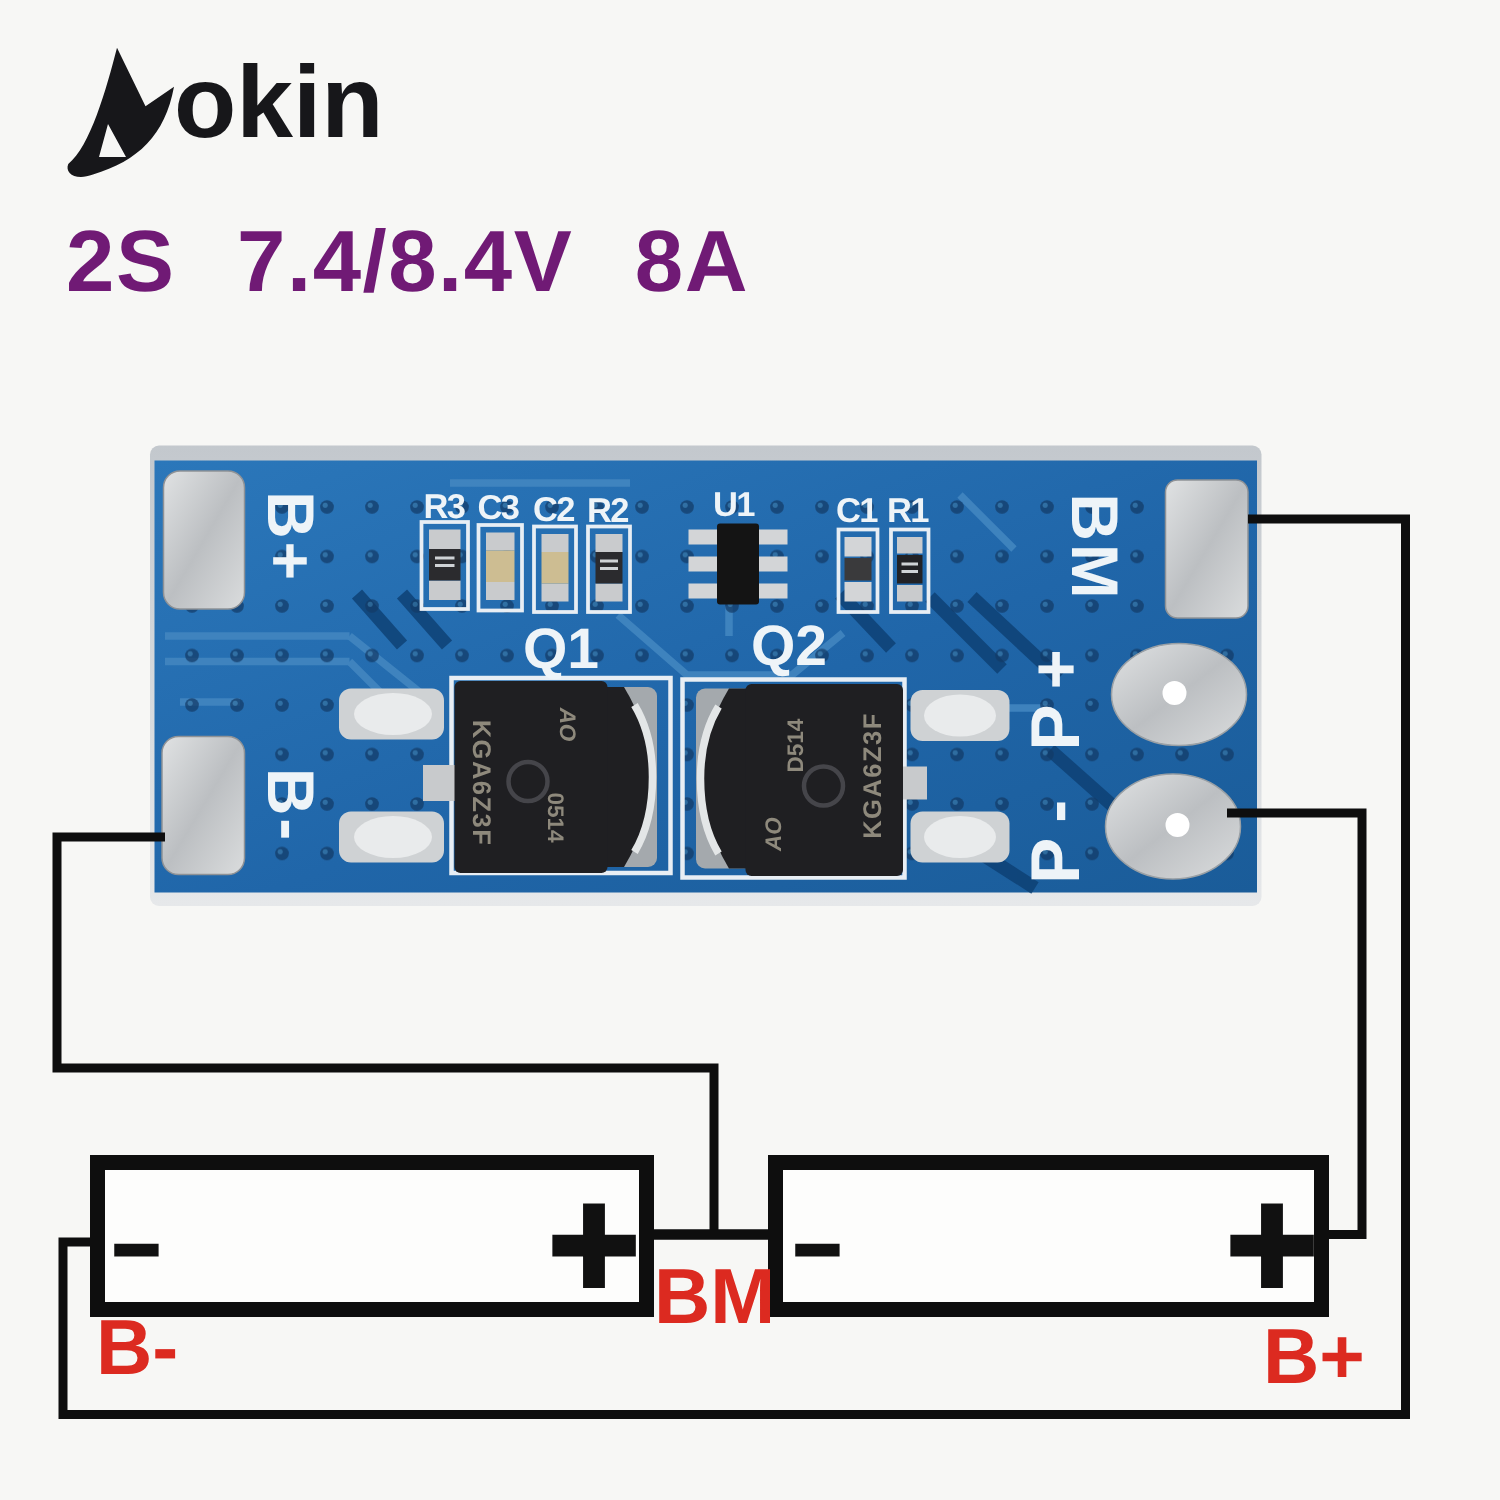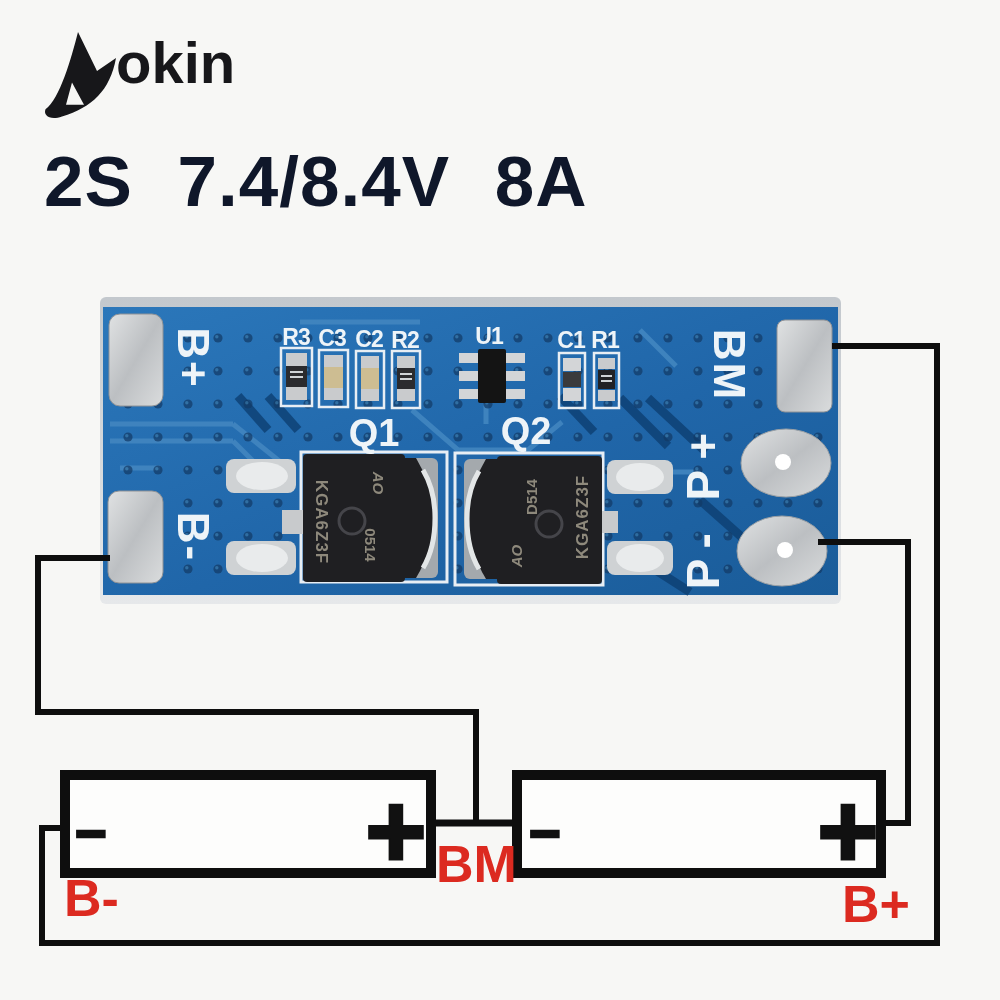--- a/index.html
+++ b/index.html
@@ -3,26 +3,26 @@
 <meta charset="utf-8">
 <style>
   html,body { margin:0; padding:0; }
   .stage {
     position:relative; width:1000px; height:1000px;
     background:#f7f7f5; overflow:hidden;
     font-family:"Liberation Sans", sans-serif;
   }
   .logo-word {
     position:absolute; left:116px; top:34px;
-    font-size:58px; font-weight:bold; color:#17171a;
+    font-size:68px; font-weight:bold; color:#17171a;
     letter-spacing:0px; line-height:1;
   }
   .title {
     position:absolute; left:44px; top:146px;
-    font-size:71px; font-weight:bold; color:#0f172a;
+    font-size:58px; font-weight:bold; color:#701a75;
     letter-spacing:1px; word-spacing:24px; line-height:1; white-space:nowrap;
   }
   svg text { font-family:"Liberation Sans", sans-serif; font-weight:700; }
   .silk  { fill:#eef4f8; }
   .ref   { font-size:23px; letter-spacing:-1px; }
   .qref  { font-size:38px; }
   .padlbl{ font-size:44px; letter-spacing:2px; }
   .prow  { font-size:46px; letter-spacing:10px; }
   .chipTxt { fill:#8e897c; }
   .redlbl { fill:#dc2a20; font-size:52px; }

